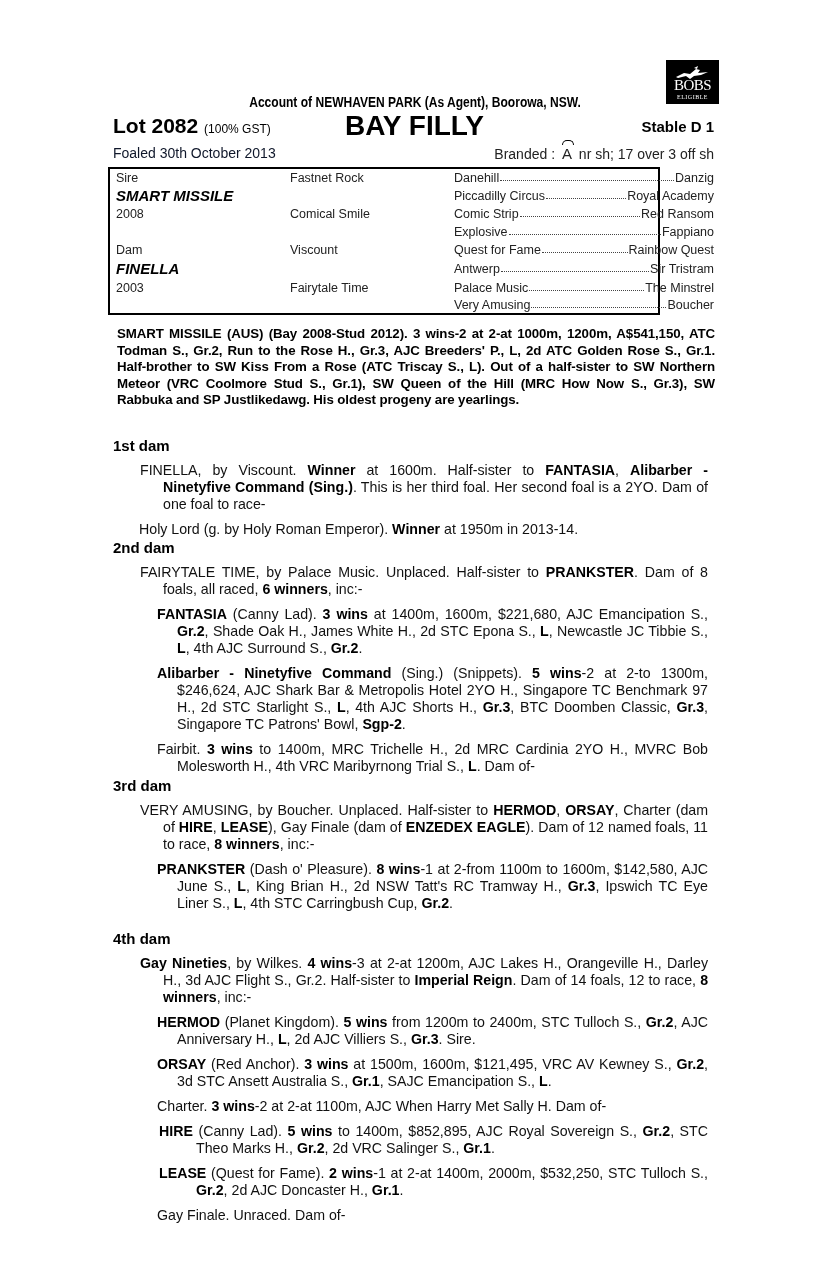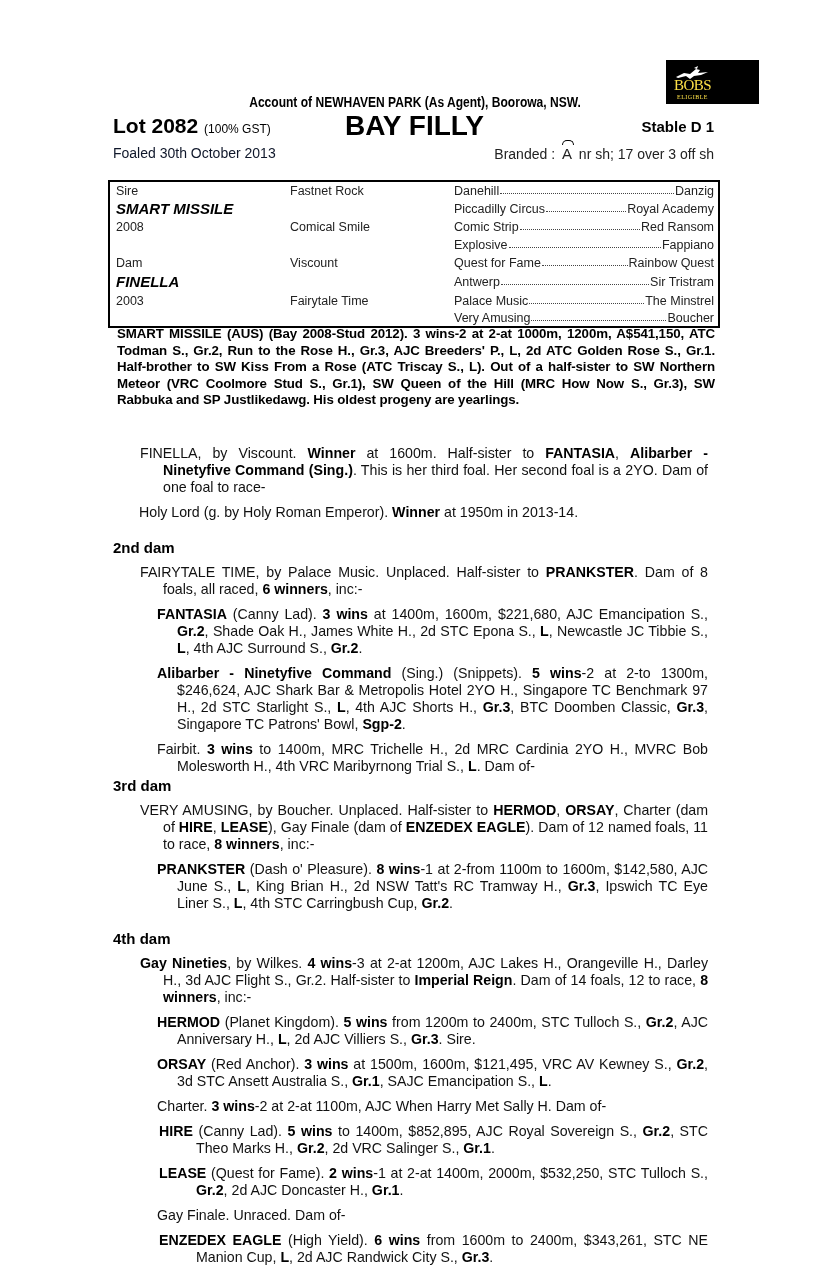--- a/index.html
+++ b/index.html
@@ -1,34 +1,34 @@
 <!DOCTYPE html>
 <html><head>
 <meta charset="utf-8">
 <style>
   html, body { margin:0; padding:0; background:#ffffff; }
   body { width:827px; height:1270px; position:relative; overflow:hidden; color:#000; font-family:"Liberation Sans", sans-serif; }
   .page { position:absolute; left:0; top:0; width:827px; height:1270px; }
 
-  .logo { position:absolute; left:666px; top:60px; width:53px; height:44px; background:#000; color:#fde047; text-align:center;padding-left:40px; }
+  .logo { position:absolute; left:666px; top:60px; width:53px; height:44px; background:#000; color:#ffffff; text-align:center; }
   .logo .bird { position:absolute; left:8px; top:6px; width:37px; height:14px; }
   .logo .bobs { position:absolute; left:0; top:18px; width:53px; font-family:"Liberation Serif", serif; font-size:15px; line-height:15px; letter-spacing:-0.5px; }
   .logo .elig { position:absolute; left:0; top:34px; width:53px; font-family:"Liberation Serif", serif; font-size:6px; line-height:7px; letter-spacing:0.5px; }
 
   .account { position:absolute; left:110px; top:94px; width:610px; text-align:center; font-family:"Liberation Sans Narrow","Liberation Sans", sans-serif; font-weight:bold; font-size:14px; transform:scaleX(0.86); transform-origin:center; }
   .lot { position:absolute; left:113px; top:114px; font-weight:900; font-size:21px; line-height:24px; }
   .gst { font-weight:normal; font-size:12px; }
   .sex { position:absolute; left:345px; top:114px; font-weight:700; font-size:28px; line-height:24px; }
   .stable { position:absolute; right:113px; top:118px; font-weight:bold; font-size:15px; }
   .foaled { position:absolute; left:113px; top:145px; font-size:14px; color:#0f172a; }
   .branded { position:absolute; right:113px; top:145px; font-size:14px; color:#222; }
   .brand-mark { display:inline-block; position:relative; font-size:15px; padding:0 3px; }
   .brand-mark:before { content:""; position:absolute; left:3px; top:-5px; width:10px; height:4px; border:1.5px solid #000; border-bottom:none; border-radius:6px 6px 0 0; }
 
-  .ped { position:absolute; left:108px; top:180px; width:612px; height:148px; border:2px solid #000; box-sizing:border-box; font-size:12.5px; color:#222; }
+  .ped { position:absolute; left:108px; top:167px; width:552px; height:148px; border:2px solid #000; box-sizing:border-box; font-size:12.5px; color:#222; }
   .ped .c { position:absolute; white-space:nowrap; }
   .ped .big { font-weight:900; font-size:15px; color:#000;font-style:italic; }
   .ped .g3 { position:absolute; left:344px; width:260px; display:flex; white-space:nowrap; }
   .ped .g3 .dots { flex:1; border-bottom:1px dotted #444; margin:0 1px 4px 1px; }
 
   .summary { position:absolute; left:117px; top:326px; width:598px; font-weight:900; font-size:13.3px; line-height:16.5px; text-align:justify; letter-spacing:-0.1px; }
 
   .section { position:absolute; left:113px; width:603px; font-size:14.2px; line-height:17px; color:#111; }
   .section h3 { margin:0; font-size:15px; font-weight:900; line-height:17px; color:#000; }
   .para { margin:8px; text-align:justify; }
@@ -116,20 +116,21 @@
     <div class="g3" style="top:129px">
         <span>Very Amusing</span>
         <span class="dots"></span>
         <span>Boucher</span>
       </div>
   </div>
 
   <div class="summary">SMART MISSILE (AUS) (Bay 2008-Stud 2012). 3 wins-2 at 2-at 1000m, 1200m, A$541,150, ATC Todman S., Gr.2, Run to the Rose H., Gr.3, AJC Breeders' P., L, 2d ATC Golden Rose S., Gr.1. Half-brother to SW Kiss From a Rose (ATC Triscay S., L). Out of a half-sister to SW Northern Meteor (VRC Coolmore Stud S., Gr.1), SW Queen of the Hill (MRC How Now S., Gr.3), SW Rabbuka and SP Justlikedawg. His oldest progeny are yearlings.</div>
 
   <div class="section" style="top:437px">
+    <h3>1st dam</h3>
     <div>
         <div class="para l1a"><span>FINELLA, by Viscount. </span><span class="b">Winner</span><span> at 1600m. Half-sister to </span><span class="b">FANTASIA</span><span>, </span><span class="b">Alibarber - Ninetyfive Command (Sing.)</span><span>. This is her third foal. Her second foal is a 2YO. Dam of one foal to race-</span></div>
         <div class="para l0" style="padding-left: 18px; text-indent: 0px;"><span>Holy Lord (g. by Holy Roman Emperor). </span><span class="b">Winner</span><span> at 1950m in 2013-14.</span></div>
       </div>
   </div>
   <div class="section" style="top:539px">
     <h3>2nd dam</h3>
     <div>
         <div class="para l1a"><span>FAIRYTALE TIME, by Palace Music. Unplaced. Half-sister to </span><span class="b">PRANKSTER</span><span>. Dam of 8 foals, all raced, </span><span class="b">6 winners</span><span>, inc:-</span></div>
         <div class="para l2b"><span class="b">FANTASIA</span><span> (Canny Lad). </span><span class="b">3 wins</span><span> at 1400m, 1600m, $221,680, AJC Emancipation S., </span><span class="b">Gr.2</span><span>, Shade Oak H., James White H., 2d STC Epona S., </span><span class="b">L</span><span>, Newcastle JC Tibbie S., </span><span class="b">L</span><span>, 4th AJC Surround S., </span><span class="b">Gr.2</span><span>.</span></div>
@@ -147,17 +148,16 @@
   <div class="section" style="top:930px">
     <h3>4th dam</h3>
     <div>
         <div class="para l1a"><span class="b">Gay Nineties</span><span>, by Wilkes. </span><span class="b">4 wins</span><span>-3 at 2-at 1200m, AJC Lakes H., Orangeville H., Darley H., 3d AJC Flight S., Gr.2. Half-sister to </span><span class="b">Imperial Reign</span><span>. Dam of 14 foals, 12 to race, </span><span class="b">8 winners</span><span>, inc:-</span></div>
         <div class="para l2b"><span class="b">HERMOD</span><span> (Planet Kingdom). </span><span class="b">5 wins</span><span> from 1200m to 2400m, STC Tulloch S., </span><span class="b">Gr.2</span><span>, AJC Anniversary H., </span><span class="b">L</span><span>, 2d AJC Villiers S., </span><span class="b">Gr.3</span><span>. Sire.</span></div>
         <div class="para l2b"><span class="b">ORSAY</span><span> (Red Anchor). </span><span class="b">3 wins</span><span> at 1500m, 1600m, $121,495, VRC AV Kewney S., </span><span class="b">Gr.2</span><span>, 3d STC Ansett Australia S., </span><span class="b">Gr.1</span><span>, SAJC Emancipation S., </span><span class="b">L</span><span>.</span></div>
         <div class="para l2b"><span>Charter. </span><span class="b">3 wins</span><span>-2 at 2-at 1100m, AJC When Harry Met Sally H. Dam of-</span></div>
         <div class="para l3"><span class="b">HIRE</span><span> (Canny Lad). </span><span class="b">5 wins</span><span> to 1400m, $852,895, AJC Royal Sovereign S., </span><span class="b">Gr.2</span><span>, STC Theo Marks H., </span><span class="b">Gr.2</span><span>, 2d VRC Salinger S., </span><span class="b">Gr.1</span><span>.</span></div>
         <div class="para l3"><span class="b">LEASE</span><span> (Quest for Fame). </span><span class="b">2 wins</span><span>-1 at 2-at 1400m, 2000m, $532,250, STC Tulloch S., </span><span class="b">Gr.2</span><span>, 2d AJC Doncaster H., </span><span class="b">Gr.1</span><span>.</span></div>
         <div class="para l2b"><span>Gay Finale. Unraced. Dam of-</span></div>
-        <div class="para l3"><span class="b">ENZEDEX EAGLE</span><span> (High Yield). </span><span class="b">6 wins</span><span> from 1600m to 2400m, $343,261, STC NE Manion Cup, </span><span class="b">L</span><span>, 2d AJC Randwick City S., </span><span class="b">Gr.3</span><span>.</span></div>
       </div>
   </div>
 
 </div>
 
 </body></html>

